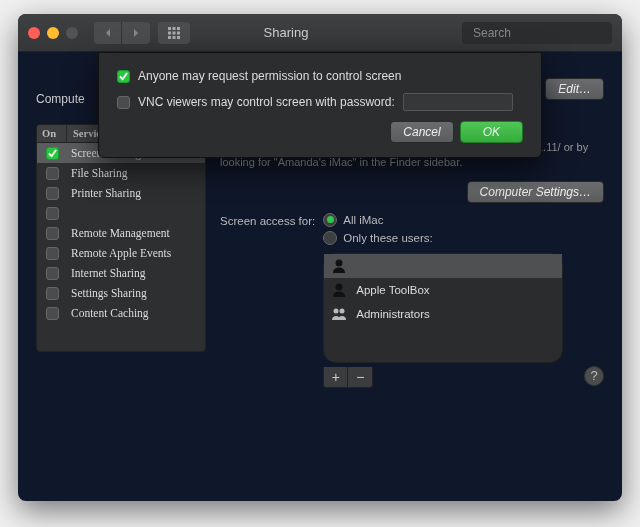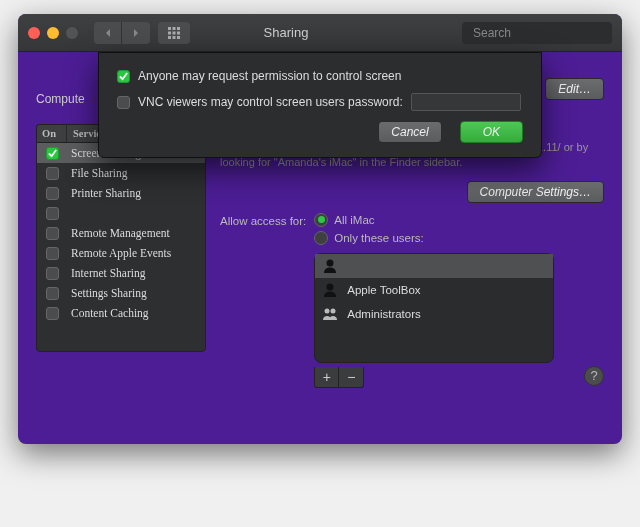--- a/index.html
+++ b/index.html
@@ -8,22 +8,22 @@
     font-family: -apple-system, "Helvetica Neue", Arial, sans-serif;
     font-size: 12px;
     color: #ddd;
     width: 640px;
     height: 527px;
     position: relative;
   }
   .window {
     position: absolute;
     top: 14px; left: 18px;
-    width: 604px; height: 430px;
-    background: #4c1d95;
+    width: 604px; height: 487px;
+    background: #0f172a;
     border-radius: 8px;
     box-shadow: 0 10px 30px rgba(0,0,0,0.5);
     overflow: hidden;
   }
   .titlebar {
     height: 38px;
     background: linear-gradient(#3e4042, #343638);
     border-bottom: 1px solid #222;
     display: flex;
     align-items: center;
@@ -113,21 +113,21 @@
   .allow-label { padding-top:2px; white-space:nowrap; }
   .radio-col { display:flex; flex-direction:column; gap:4px; }
   .radio-row { display:flex; align-items:center; gap:6px; }
   .radio {
     width:14px; height:14px; border-radius:50%; border:1px solid #666;
     background:#3d3f41; display:flex; align-items:center; justify-content:center;
   }
   .radio.on::after { content:""; width:7px; height:7px; border-radius:50%; background:#2fc74a; }
   .user-list {
     margin-top:4px; width:240px; height:110px;
-    background:#2a2c2e; border:1px solid #222; border-radius:7px;
+    background:#2a2c2e; border:1px solid #222; border-radius:13px;
   }
   .urow { display:flex; align-items:center; height:24px; padding:0 6px; gap:8px; font-size:11.5px; color:#ddd; }
   .urow.sel { background:#4e5052; }
   .uicon { width:18px; height:18px; display:flex; align-items:center; justify-content:center; }
   .uicon svg { width:16px; height:16px; fill:#111; }
   .uicon.grp svg { fill:#bbb; }
   .pm-bar {
     display:flex; margin-top:0; border:1px solid #222; border-top:none;
     width:50px; border-radius:0 0 3px 3px; background:#3a3c3e;
   }
@@ -146,21 +146,21 @@
     background:#2b2d2f; border:1px solid #111;
     border-radius:0 0 6px 6px;
     box-shadow:0 12px 30px rgba(0,0,0,0.6);
     padding:16px 18px 14px 18px;
     z-index:20;
   }
   .sheet .opt { display:flex; align-items:center; gap:8px; margin-bottom:10px; font-size:12px; color:#ddd; }
   .sheet .pwfield {
     width:110px; height:18px; background:#353739; border:1px solid #555; border-radius:2px;
   }
-  .sheet-btns { display:flex; justify-content:flex-end; gap:18px; }
+  .sheet-btns { display:flex; justify-content:flex-end; gap:6px; }
 </style>
 </head>
 <body>
 
 <div class="window">
 
   <div class="titlebar">
     <div class="traffic">
       <span class="t-close"></span>
       <span class="t-min"></span>
@@ -279,21 +279,21 @@
       <div class="detail">
         <div class="status-row">
           <span class="dot-green"></span>
           <span class="status-text">Screen Sharing: On</span>
         </div>
         <div class="desc">Other users can access your computer's screen at vnc://192.168.1.11/ or by looking for "Amanda's iMac" in the Finder sidebar.</div>
         <div class="right-btn-row">
           <button class="btn">Computer Settings…</button>
         </div>
         <div class="allow-row">
-          <div class="allow-label">Allow access for:</div>
+          <div class="allow-label">Screen access for:</div>
           <div class="radio-col">
             <div class="radio-row">
               <span class="radio on"></span>
               <span>All iMac</span>
             </div>
             <div class="radio-row">
               <span class="radio"></span>
               <span>Only these users:</span>
             </div>
             <div class="user-list" id="user-list">
@@ -343,21 +343,21 @@
     <div class="opt">
       <span class="chkbox on">
         <svg viewBox="0 0 10 10">
             <path d="M1 5l3 3 5-7" fill="none" stroke="#fff" stroke-width="2"></path>
           </svg>
       </span>
       <span>Anyone may request permission to control screen</span>
     </div>
     <div class="opt">
       <span class="chkbox"></span>
-      <span>VNC viewers may control screen users password:</span>
+      <span>VNC viewers may control screen with password:</span>
       <span class="pwfield"></span>
     </div>
     <div class="sheet-btns">
       <button class="btn">Cancel</button>
       <button class="btn btn-green">OK</button>
     </div>
   </div>
 
 </div>
 

